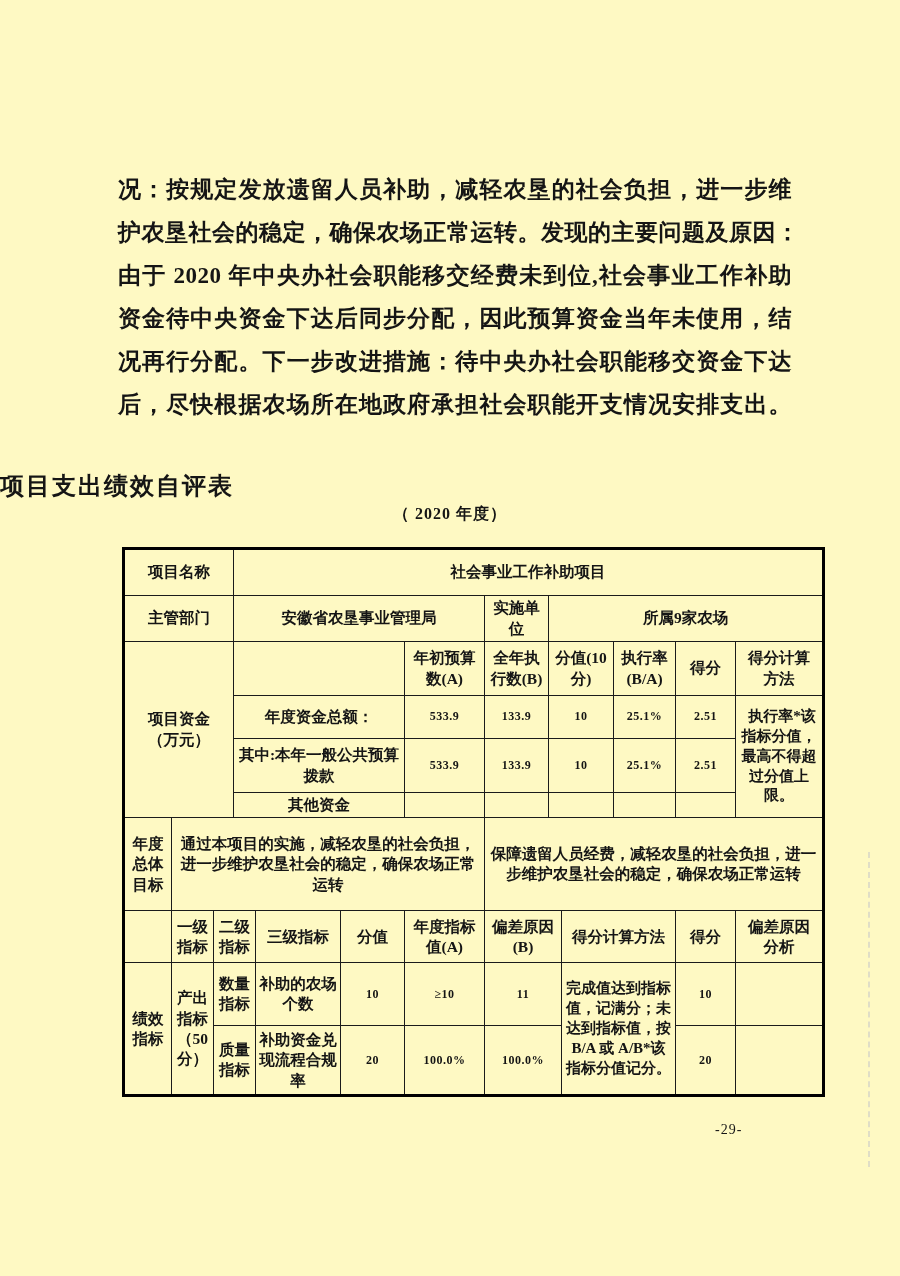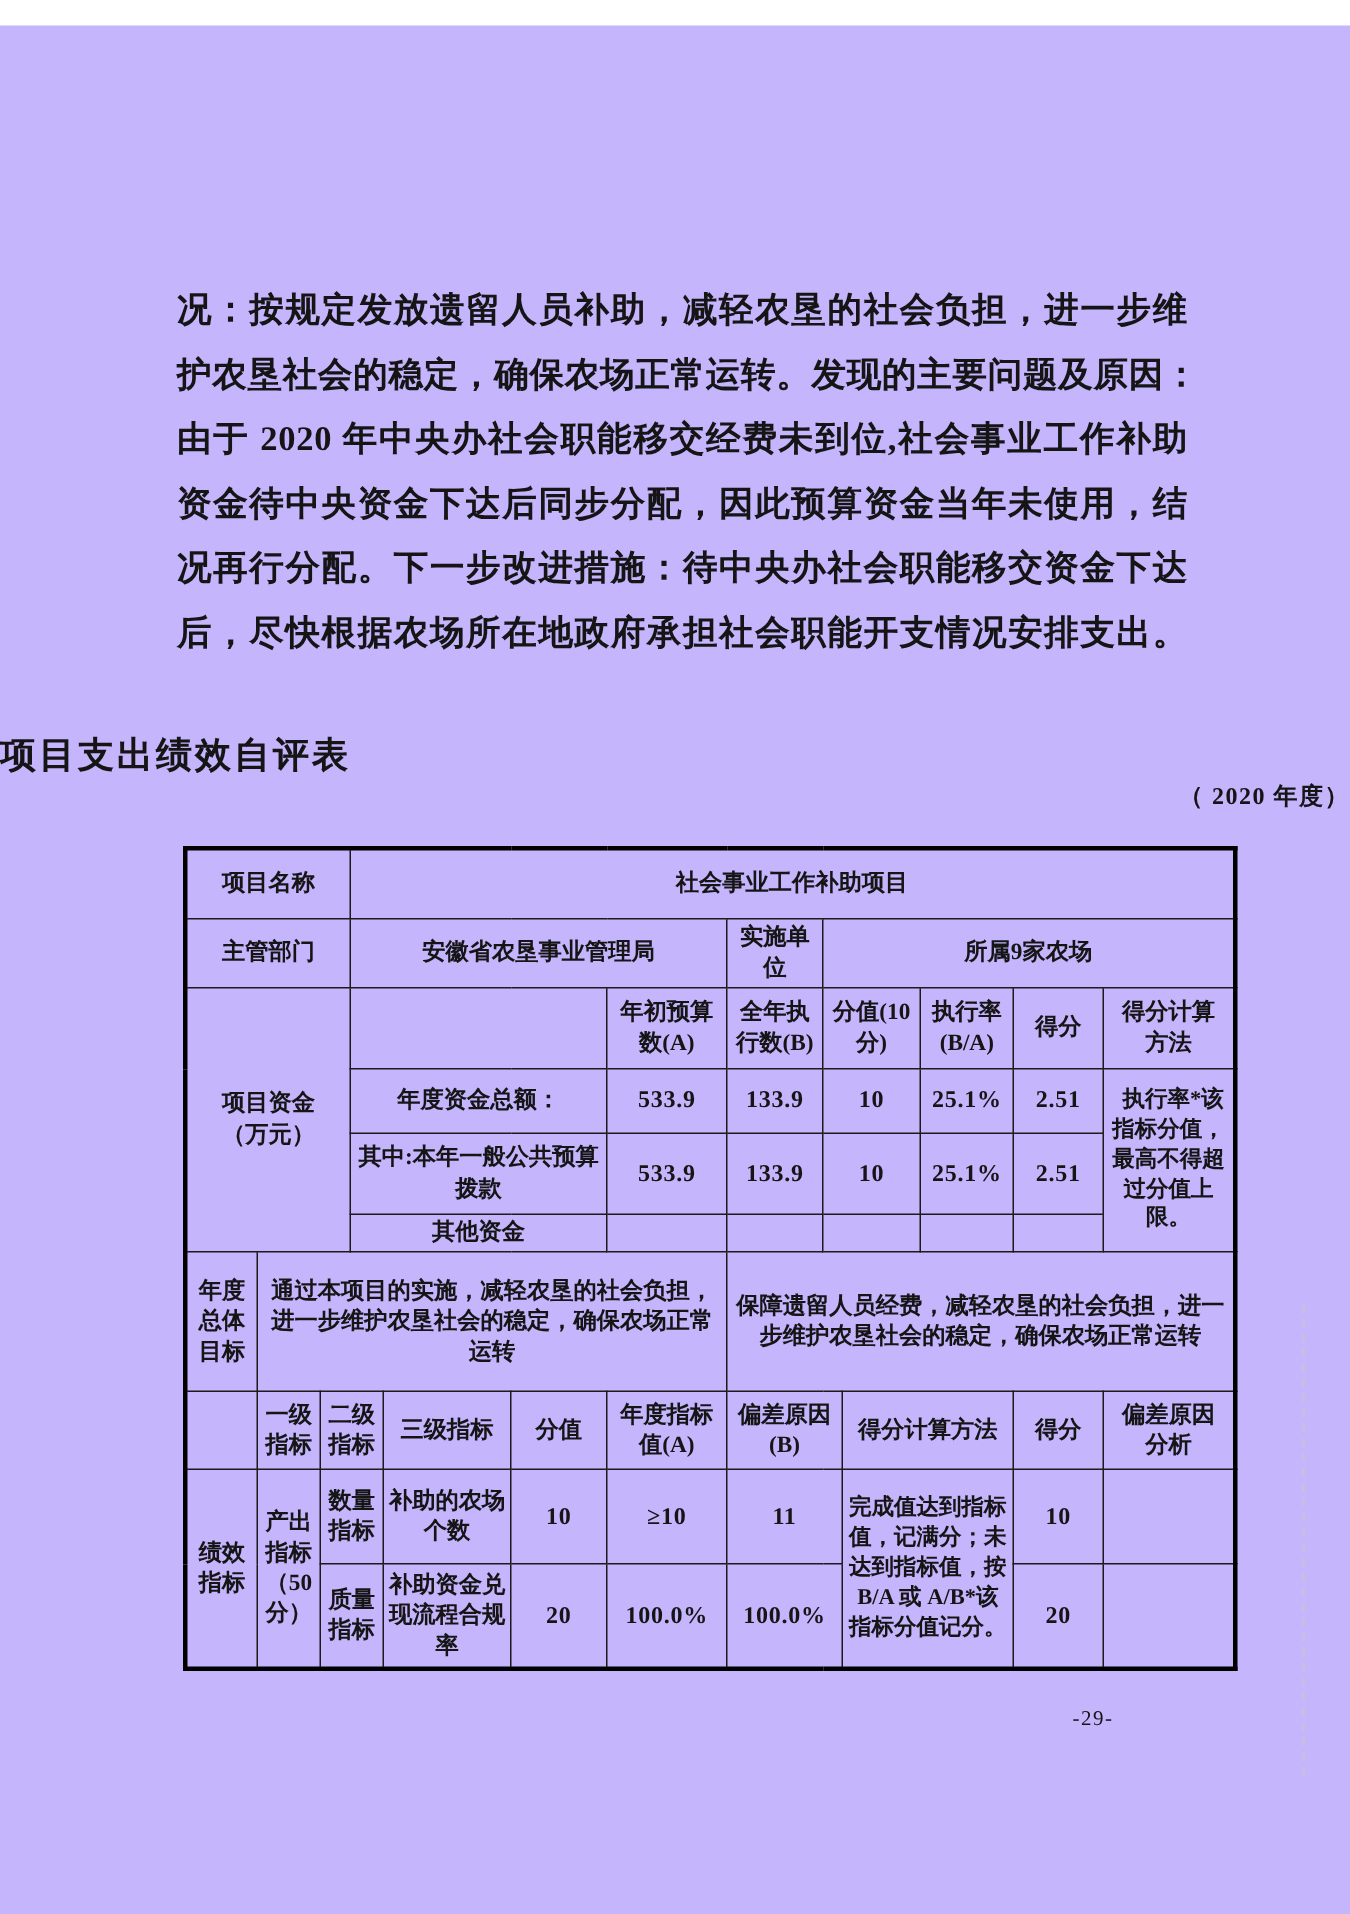--- a/index.html
+++ b/index.html
@@ -6,22 +6,21 @@
   html, body { background: #ffffff; }
   body {
     width: 900px; height: 1276px;
     font-family: "Liberation Serif", serif;
     color: #151515;
     position: relative;
     overflow: hidden;
   }
   .page {
     position: absolute; inset: 0;
-    background: #c4b5fd;
-    margin-top: 17px;
+    background: #fef9c3;
   }
   
   .para {
     position: absolute;
     left: 118px; top: 168px; width: 674px;
   }
   .para-line {
     font-size: 23px;
     line-height: 43px;
     font-weight: 600;
@@ -34,21 +33,21 @@
   .doc-title {
     position: absolute; left: 0; top: 470px; width: 900px;
     text-align: left;
     font-family: "Liberation Sans", sans-serif;
     font-weight: 700;
     font-size: 24px;
     letter-spacing: 2px;
   }
   .doc-subtitle {
     position: absolute; left: 0; top: 504px; width: 900px;
-    text-align: right;
+    text-align: center;
     font-size: 16px;
     letter-spacing: 1px;
     font-weight: 600;
   }
   
   table.tbl {
     position: absolute; left: 122px; top: 547px;
     width: 700px;
     border-collapse: collapse;
     table-layout: fixed;
@@ -79,21 +78,21 @@
     text-align: left;
     font-size: 15px;
     padding: 3px 4px;
     text-indent: 6px;
   }
   td.method-note {
     text-align: left;
     font-size: 15px;
     padding: 3px 4px;
   }
-  td.num { font-size: 16px; letter-spacing: 0.5px; }
+  td.num { font-size: 12px; letter-spacing: 0.5px; }
   
   .page-number {
     position: absolute; left: 715px; top: 1122px;
     font-size: 14px; letter-spacing: 1px; font-weight: 400;
   }
   .scan-artifact {
     position: absolute; left: 868px; top: 852px;
     height: 315px; width: 0;
     border-left: 2px dashed #c9c9c9;
     opacity: 0.55;

